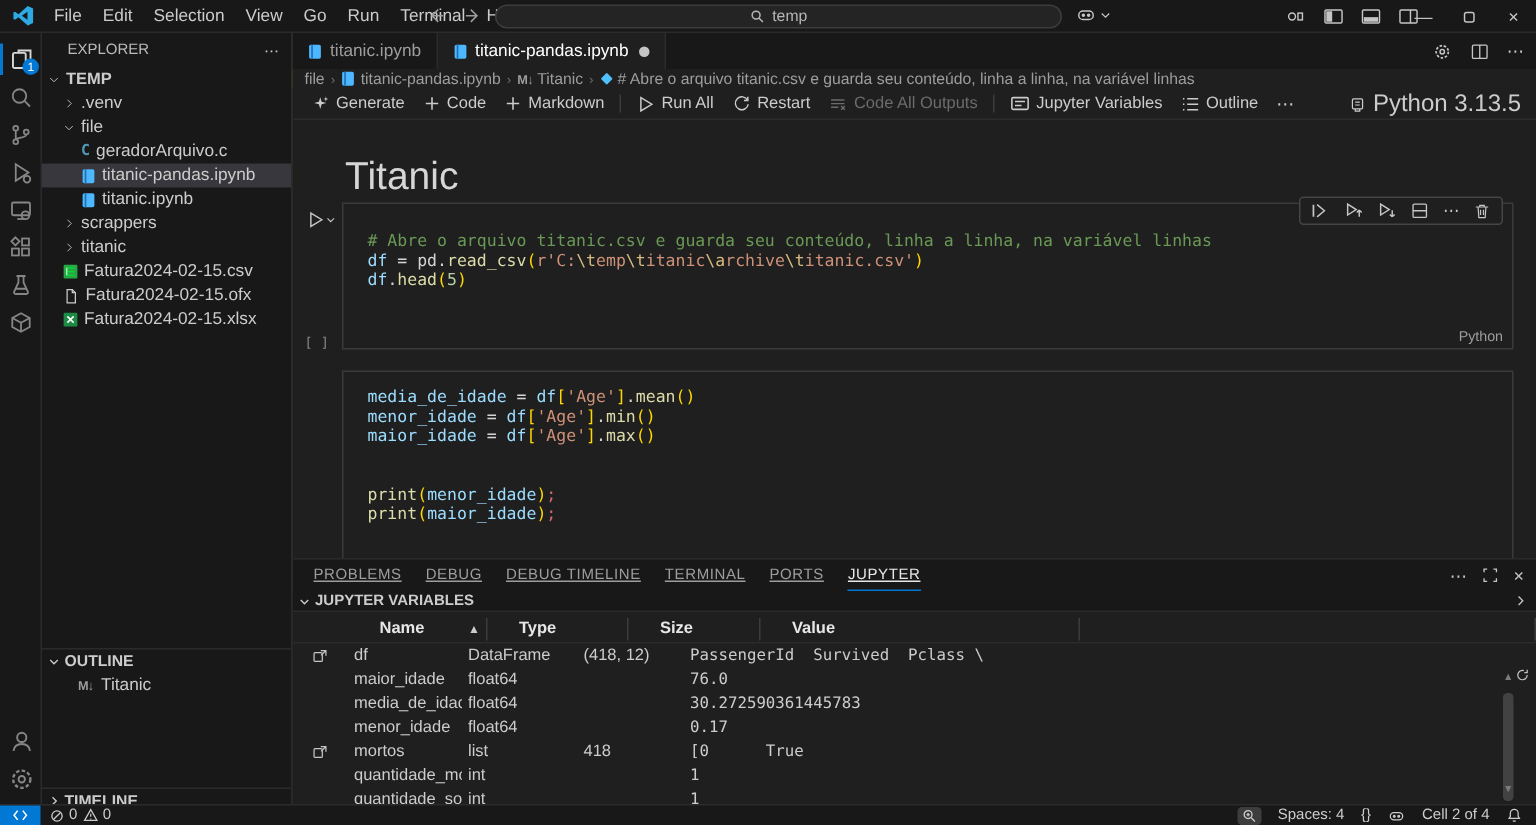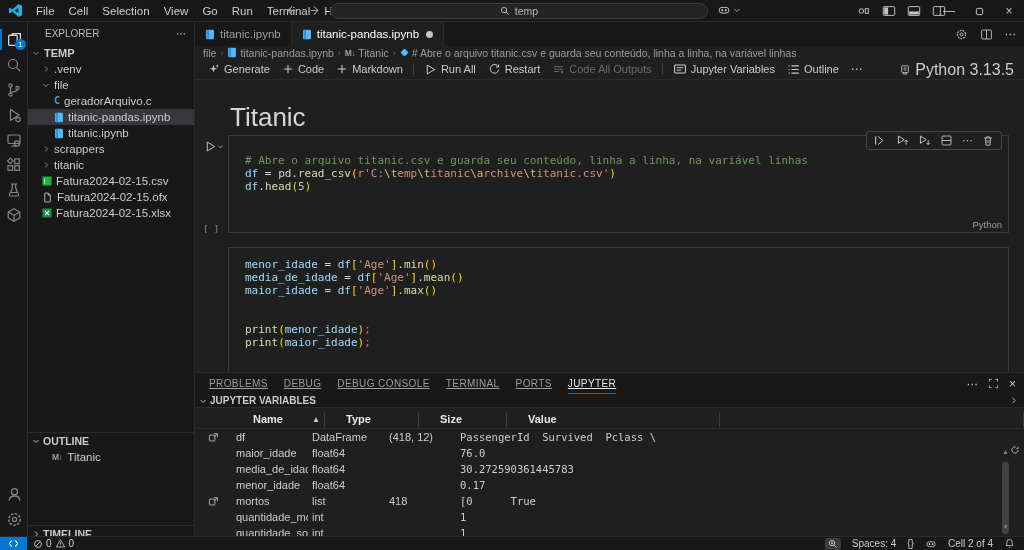--- a/index.html
+++ b/index.html
@@ -129,21 +129,21 @@
 <div class="app">
 
   <div class="titlebar">
     <span class="icn logo">
       <svg width="15" height="15" viewBox="0 0 16 16">
           <path fill="#2da9e3" d="M11.2 1 4.6 6.9 2.2 5.1 1 5.7v4.6l1.2.6 2.4-1.8 6.6 5.9 3.8-1.9V2.9L11.2 1zM11 5.2v5.6L7 8l4-2.8z"></path>
         </svg>
     </span>
     <div id="menus" style="display:flex">
         <div class="menu-item">File</div>
-        <div class="menu-item">Cell</div>
+        <div class="menu-item">Edit</div>
         <div class="menu-item">Selection</div>
         <div class="menu-item">View</div>
         <div class="menu-item">Go</div>
         <div class="menu-item">Run</div>
         <div class="menu-item">Terminal</div>
         <div class="menu-item">Help</div>
       </div>
     <div class="nav-arrows">
       <span class="icn">
           <svg width="13" height="13" viewBox="0 0 16 16" fill="none" stroke="currentColor" stroke-width="1.3">
@@ -645,37 +645,37 @@
         <span style="font-size:11px">⋯</span>
         <span class="icn">
             <svg width="12" height="12" viewBox="0 0 16 16" fill="none" stroke="currentColor" stroke-width="1.1">
               <path d="M2.5 4h11M6 4V2.5h4V4M4.5 4l.7 9.5h5.6l.7-9.5M6.7 6.5v4.5M9.3 6.5v4.5"></path>
             </svg>
           </span>
       </div>
 
       <div class="cell cell-2">
         <div class="code" id="code-1">
+            <div class="code-line"><span class="tk-vr">media_de_idade</span><span class="tk-pl"> = </span><span class="tk-vr">df</span><span class="tk-br">[</span><span class="tk-st">'Age'</span><span class="tk-br">]</span><span class="tk-pl">.</span><span class="tk-fn">mean</span><span class="tk-br">()</span></div>
             <div class="code-line"><span class="tk-vr">menor_idade</span><span class="tk-pl"> = </span><span class="tk-vr">df</span><span class="tk-br">[</span><span class="tk-st">'Age'</span><span class="tk-br">]</span><span class="tk-pl">.</span><span class="tk-fn">min</span><span class="tk-br">()</span></div>
-            <div class="code-line"><span class="tk-vr">media_de_idade</span><span class="tk-pl"> = </span><span class="tk-vr">df</span><span class="tk-br">[</span><span class="tk-st">'Age'</span><span class="tk-br">]</span><span class="tk-pl">.</span><span class="tk-fn">mean</span><span class="tk-br">()</span></div>
             <div class="code-line"><span class="tk-vr">maior_idade</span><span class="tk-pl"> = </span><span class="tk-vr">df</span><span class="tk-br">[</span><span class="tk-st">'Age'</span><span class="tk-br">]</span><span class="tk-pl">.</span><span class="tk-fn">max</span><span class="tk-br">()</span></div>
             <div class="code-line">&nbsp;</div>
             <div class="code-line">&nbsp;</div>
             <div class="code-line"><span class="tk-fn">print</span><span class="tk-br">(</span><span class="tk-vr">menor_idade</span><span class="tk-br">)</span><span class="tk-sm">;</span></div>
             <div class="code-line"><span class="tk-fn">print</span><span class="tk-br">(</span><span class="tk-vr">maior_idade</span><span class="tk-br">)</span><span class="tk-sm">;</span></div>
           </div>
       </div>
 
     </div>
 
     <div class="panel">
       <div class="paneltabs" id="ptabs">
           <div class="ptab">PROBLEMS</div>
           <div class="ptab">DEBUG</div>
-          <div class="ptab">DEBUG CONSOLE</div>
+          <div class="ptab">DEBUG TIMELINE</div>
           <div class="ptab">TERMINAL</div>
           <div class="ptab">PORTS</div>
           <div class="ptab active">JUPYTER</div>
         </div>
       <div class="panel-actions">
         <span>⋯</span>
         <span class="icn">
             <svg width="11" height="11" viewBox="0 0 16 16" fill="none" stroke="currentColor" stroke-width="1.3">
               <path d="M2 5V2h3M11 2h3v3M14 11v3h-3M5 14H2v-3"></path>
             </svg>

